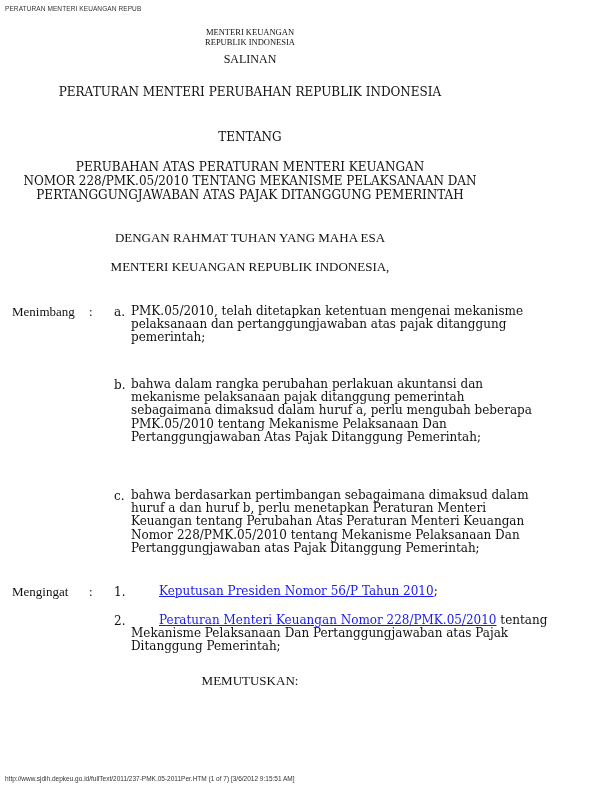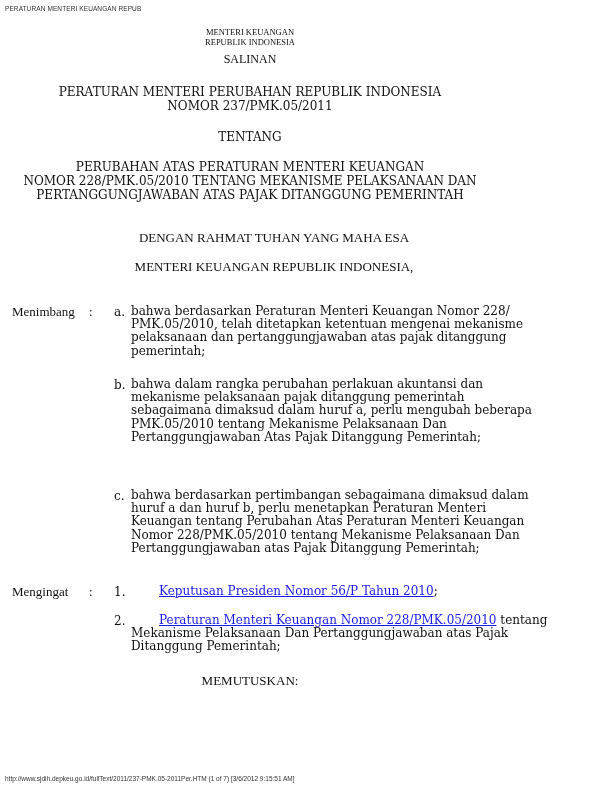--- a/index.html
+++ b/index.html
@@ -6,21 +6,21 @@
   body { width: 612px; height: 792px; position: relative; overflow: hidden; color: #111; font-family: "DejaVu Serif", serif; }
   .running-head { position: absolute; left: 5px; top: 5px; font-family: "Liberation Sans", sans-serif; font-size: 6.5px; color: #333; letter-spacing: 0.1px; }
   .footer { position: absolute; left: 5px; top: 775px; font-family: "Liberation Sans", sans-serif; font-size: 6.5px; color: #333; }
   .center { position: absolute; left: 0; width: 500px; text-align: center; }
   .small-head { font-family: "Liberation Serif", serif; font-size: 8.5px; line-height: 10px; top: 27px; }
   .salinan { font-family: "Liberation Serif", serif; font-size: 12px; top: 52px; }
   .title { font-size: 12px; line-height: 14px; }
   .t1 { top: 85px; }
   .t2 { top: 130px; }
   .t3 { top: 160px; }
-  .serif-cap { font-family: "Liberation Serif", serif; font-size: 13px; margin-left: 24px; }
+  .serif-cap { font-family: "Liberation Serif", serif; font-size: 13px; }
   .t4 { top: 230px; }
   .t5 { top: 259px; text-align: center; }
   .lbl { position: absolute; left: 12px; font-family: "Liberation Serif", serif; font-size: 13px; }
   .colon { position: absolute; left: 89px; font-family: "Liberation Serif", serif; font-size: 13px; }
   .marker { position: absolute; left: 114px; font-size: 12px; }
   .item-text { position: absolute; left: 131px; width: 465px; font-size: 12px; line-height: 13.2px; }
   .item-text span.line { display: block; white-space: nowrap; }
   a.link { color: #1a1aee; text-decoration: underline; margin-left: 28px; }
   .memutuskan { top: 673px; font-family: "Liberation Serif", serif; font-size: 13px; }
 </style>
@@ -30,38 +30,36 @@
 <div class="running-head">PERATURAN MENTERI KEUANGAN REPUB</div>
 
 <div class="center small-head">
   <div>MENTERI KEUANGAN</div>
   <div>REPUBLIK INDONESIA</div>
 </div>
 <div class="center salinan">SALINAN</div>
 
 <div class="center title t1">
   <div>PERATURAN MENTERI PERUBAHAN REPUBLIK INDONESIA</div>
-  <div>NOMOR 237/PMK.05/2011</div>
 </div>
 <div class="center title t2">TENTANG</div>
 <div class="center title t3">
   <div>PERUBAHAN ATAS PERATURAN MENTERI KEUANGAN</div>
   <div>NOMOR 228/PMK.05/2010 TENTANG MEKANISME PELAKSANAAN DAN</div>
   <div>PERTANGGUNGJAWABAN ATAS PAJAK DITANGGUNG PEMERINTAH</div>
 </div>
 <div class="center serif-cap t4">DENGAN RAHMAT TUHAN YANG MAHA ESA</div>
 <div class="center serif-cap t5">MENTERI KEUANGAN REPUBLIK INDONESIA,</div>
 
 <div>
   <div class="lbl" style="top:304px;">Menimbang</div>
   <div class="colon" style="top:304px;">:</div>
 
   <div class="marker" style="top:305px;">a.</div>
   <div class="item-text" style="top:305px;">
-    <span class="line">bahwa berdasarkan Peraturan Menteri Keuangan Nomor 228/</span>
     <span class="line">PMK.05/2010, telah ditetapkan ketentuan mengenai mekanisme</span>
     <span class="line">pelaksanaan dan pertanggungjawaban atas pajak ditanggung</span>
     <span class="line">pemerintah;</span>
   </div>
 
   <div class="marker" style="top:378px;">b.</div>
   <div class="item-text" style="top:378px;">
     <span class="line">bahwa dalam rangka perubahan perlakuan akuntansi dan</span>
     <span class="line">mekanisme pelaksanaan pajak ditanggung pemerintah</span>
     <span class="line">sebagaimana dimaksud dalam huruf a, perlu mengubah beberapa</span>

